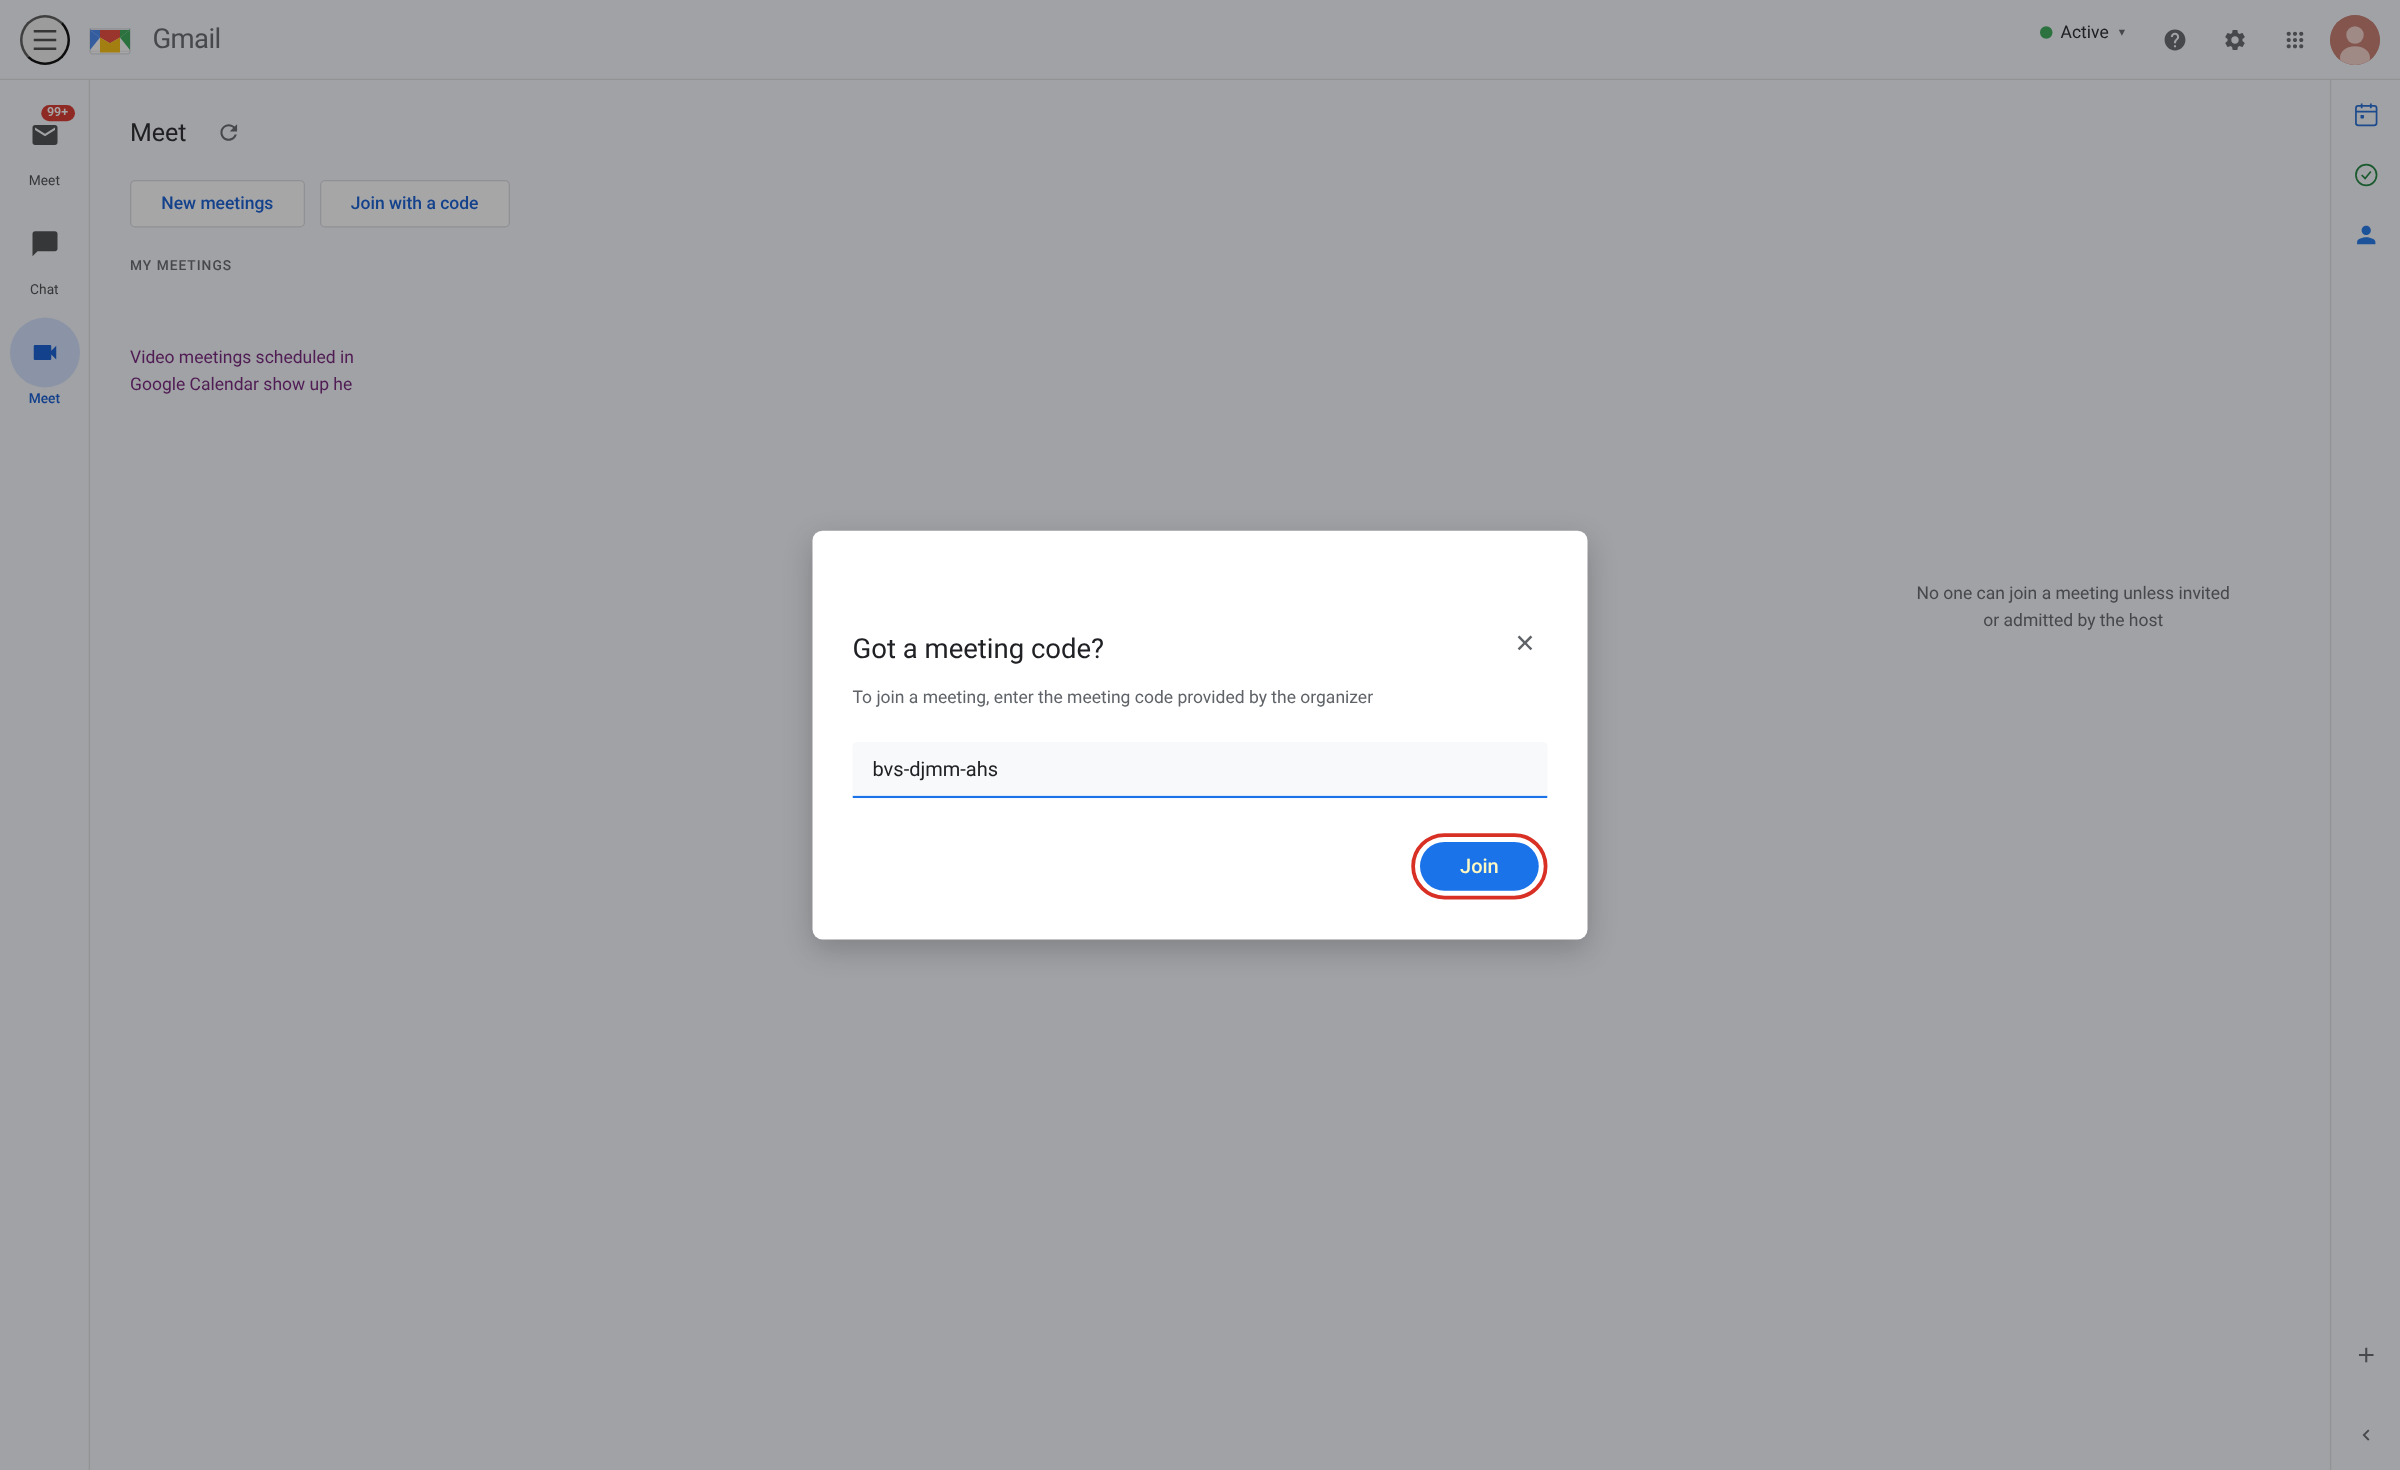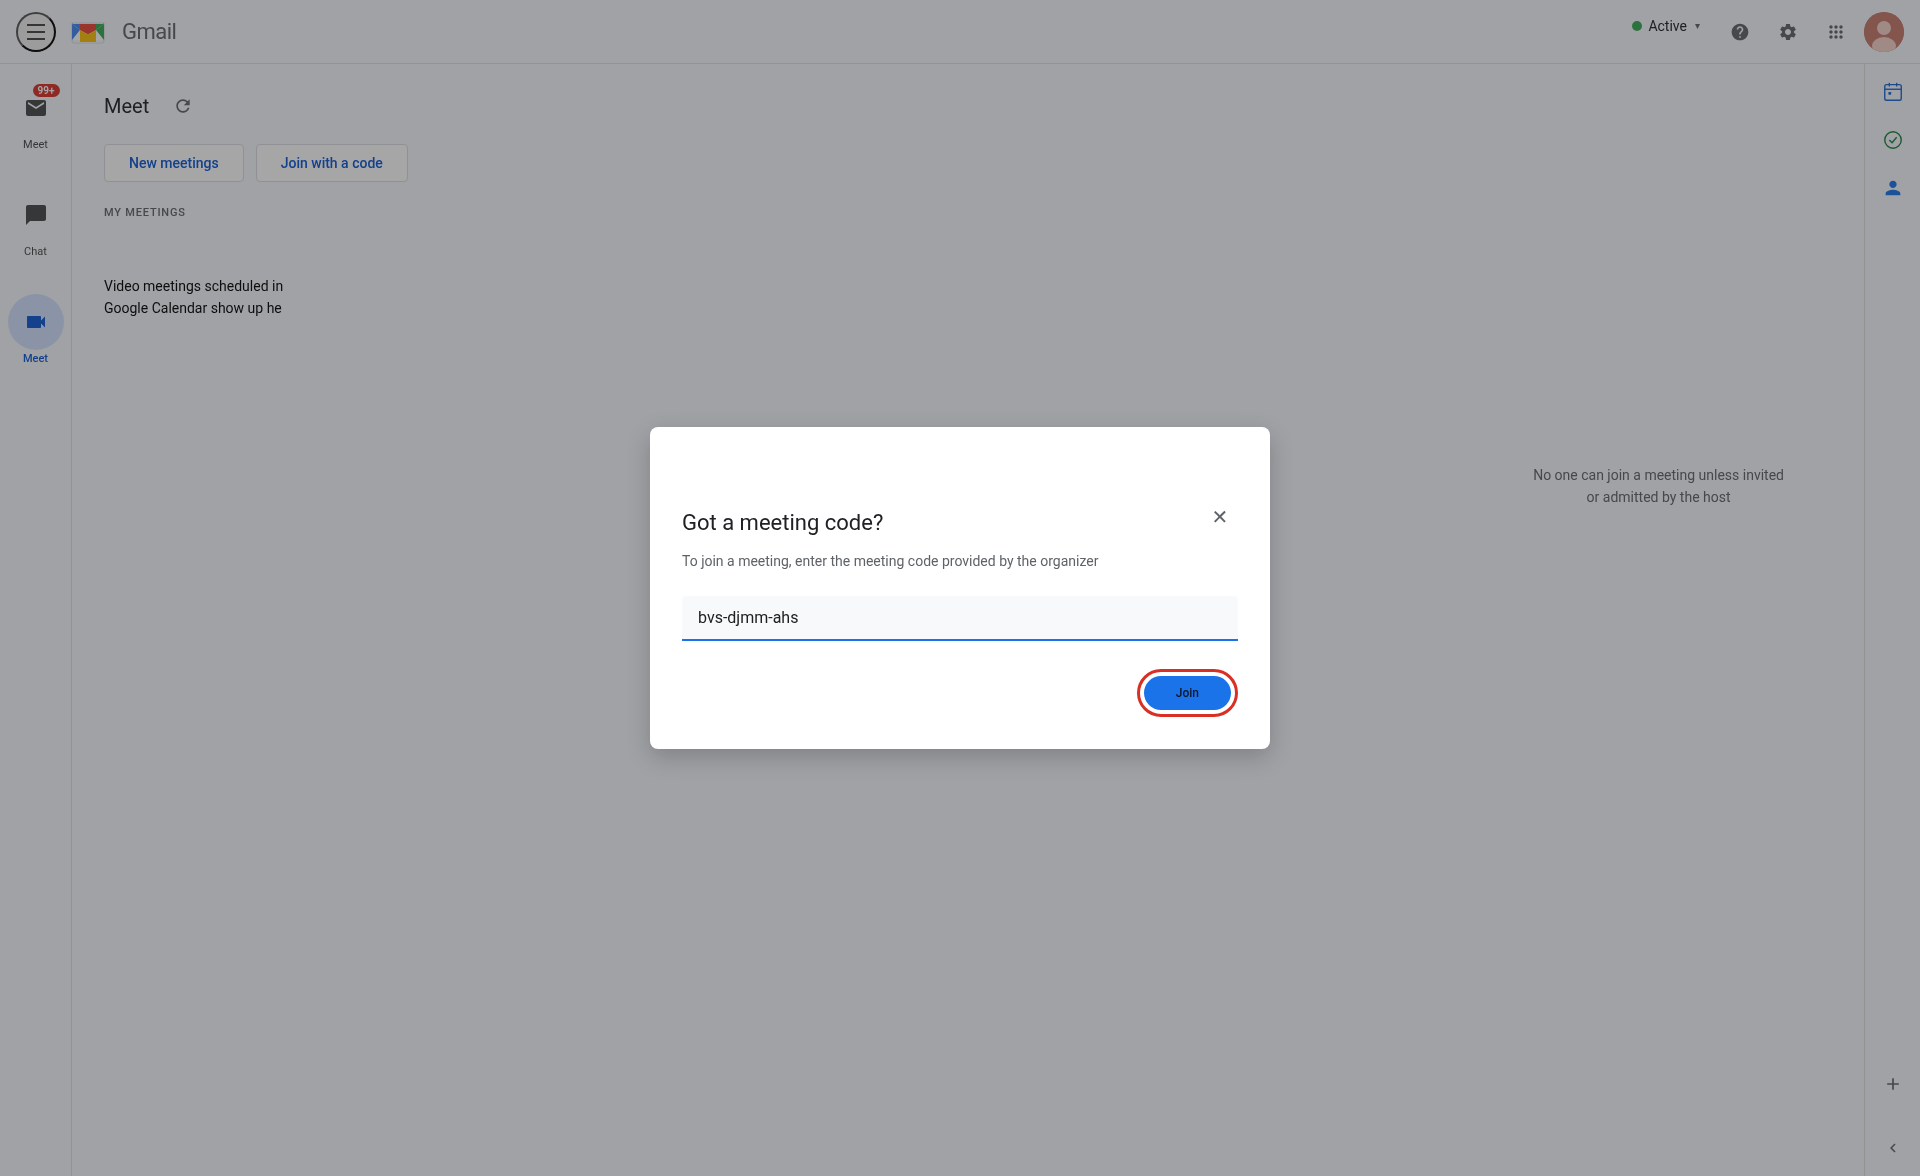--- a/index.html
+++ b/index.html
@@ -124,21 +124,20 @@
     
     .sidebar {
       width: 72px;
       background: #f6f8fc;
       display: flex;
       flex-direction: column;
       align-items: center;
       padding-top: 8px;
       border-right: 1px solid #e0e0e0;
       flex-shrink: 0;
-      gap: 20px;
     }
     .sidebar-item {
       display: flex;
       flex-direction: column;
       align-items: center;
       padding: 8px 0;
       width: 100%;
       cursor: pointer;
       position: relative;
     }
@@ -238,21 +237,21 @@
     }
 
     .meetings-empty {
       display: flex;
       flex-direction: column;
       align-items: flex-start;
       padding-top: 40px;
     }
     .meetings-empty-text {
       font-size: 14px;
-      color: #000000;
+      color: #701a75;
       line-height: 1.6;
     }
 
     
     .right-panel {
       width: 56px;
       background: #f6f8fc;
       border-left: 1px solid #e0e0e0;
       display: flex;
       flex-direction: column;
@@ -365,24 +364,24 @@
       color: #202124;
     }
     .modal-footer {
       display: flex;
       justify-content: flex-end;
       margin-top: 28px;
     }
     .join-btn {
       padding: 10px 32px;
       background: #1a73e8;
-      color: #0f172a;
+      color: #fef9c3;
       border: none;
       border-radius: 24px;
-      font-size: 12px;
+      font-size: 16px;
       font-weight: 500;
       cursor: pointer;
       font-family: inherit;
     }
 
     
     .join-btn-wrapper {
       border: 3px solid #d93025;
       border-radius: 28px;
       padding: 4px;

